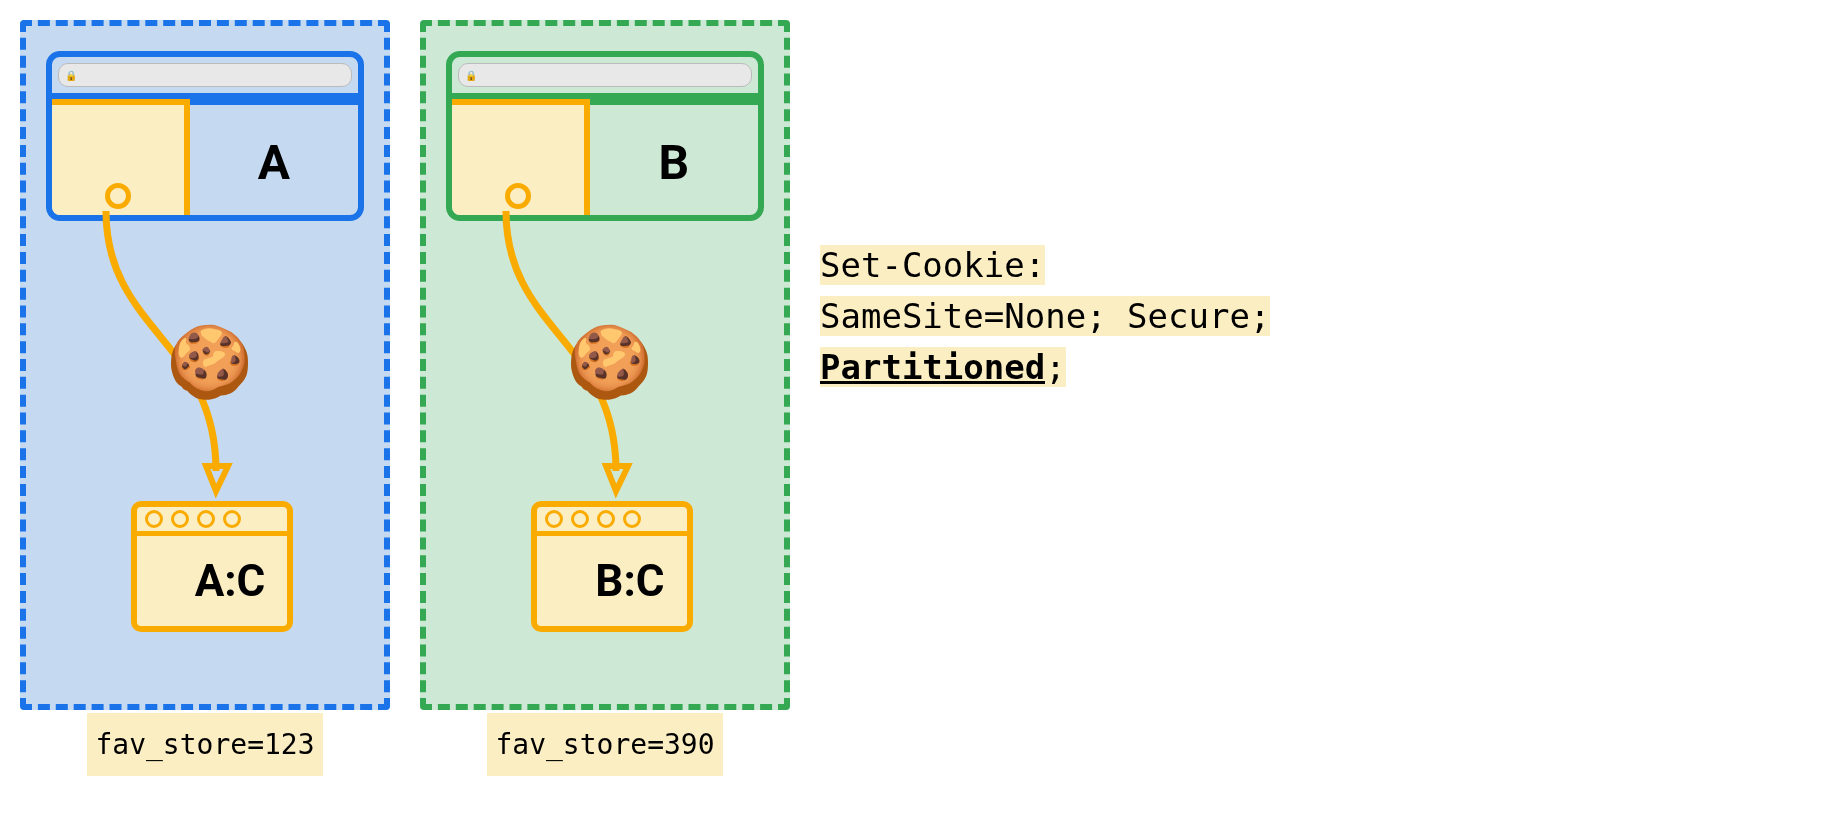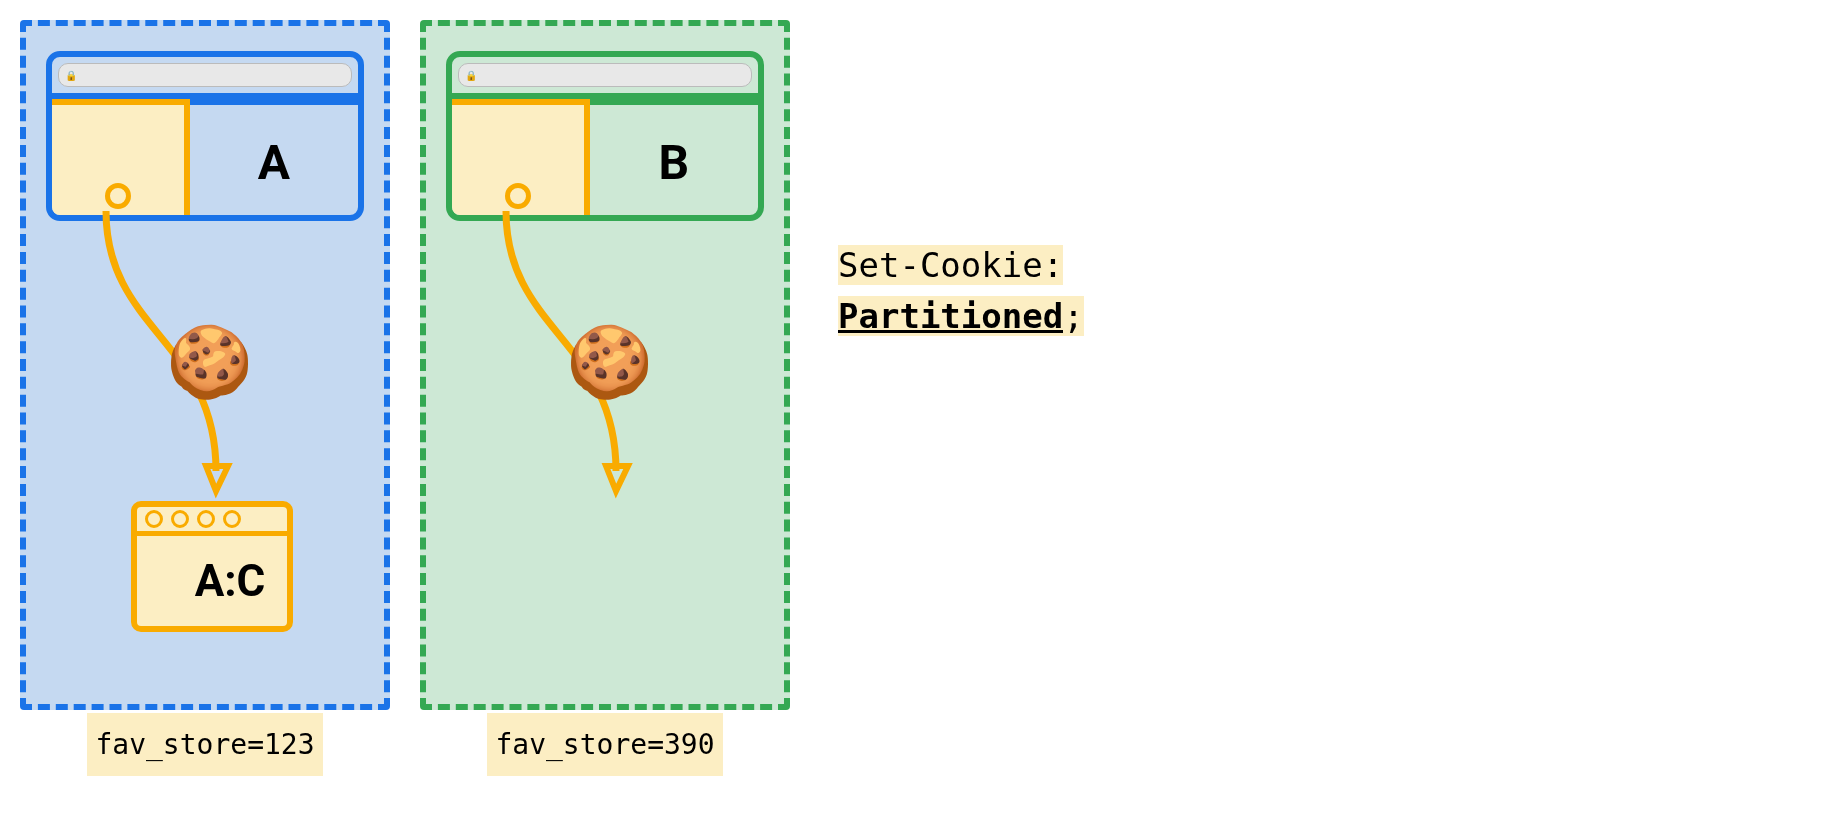--- a/index.html
+++ b/index.html
@@ -138,21 +138,20 @@
     height:90px;
     display:flex;align-items:center;justify-content:center;
     font-size:44px; font-weight:700;padding-left:36px;
   }
   
   .code {
     font-family: "SF Mono","Monaco","Consolas",monospace;
     font-size:34px;
     line-height:1.5;
     margin-top:220px;
-    margin-left:18px;
   }
   .code span.hl { background:#fceec3; }
   .bold { font-weight:700;text-decoration:underline;}
   .italic { font-style:italic;}
 </style>
 </head>
 <body>
 
 <div class="wrapper">
 
@@ -206,26 +205,36 @@
           <div class="pane-right">B</div>
         </div>
       </div>
       <div class="flow">
         <svg width="300" height="320">
           <path d="M 50 0 C 50 120, 160 130, 160 260" stroke="#f9ab00" stroke-width="7" fill="none"></path>
           <path d="M 150 255 L 160 280 L 172 255 Z" fill="none" stroke="#f9ab00" stroke-width="6"></path>
         </svg>
         <div class="cookie">🍪</div>
       </div>
+      <div class="jar">
+        <div class="jar-top">
+          <div class="c"></div>
+          <div class="c"></div>
+          <div class="c"></div>
+          <div class="c"></div>
+        </div>
+        <div class="jar-body">B:C</div>
+      </div>
     </div>
     <div class="caption">
       <span>fav_store=390</span>
     </div>
   </div>
 
   <div class="code">
     <div><span class="hl">Set-Cookie:</span></div>
+    <div><span class="hl">SameSite=None; Secure;</span></div>
     <div>
       <span class="hl bold">Partitioned</span><span class="hl">;</span>
     </div>
   </div>
 
 </div>
 
 </body></html>

